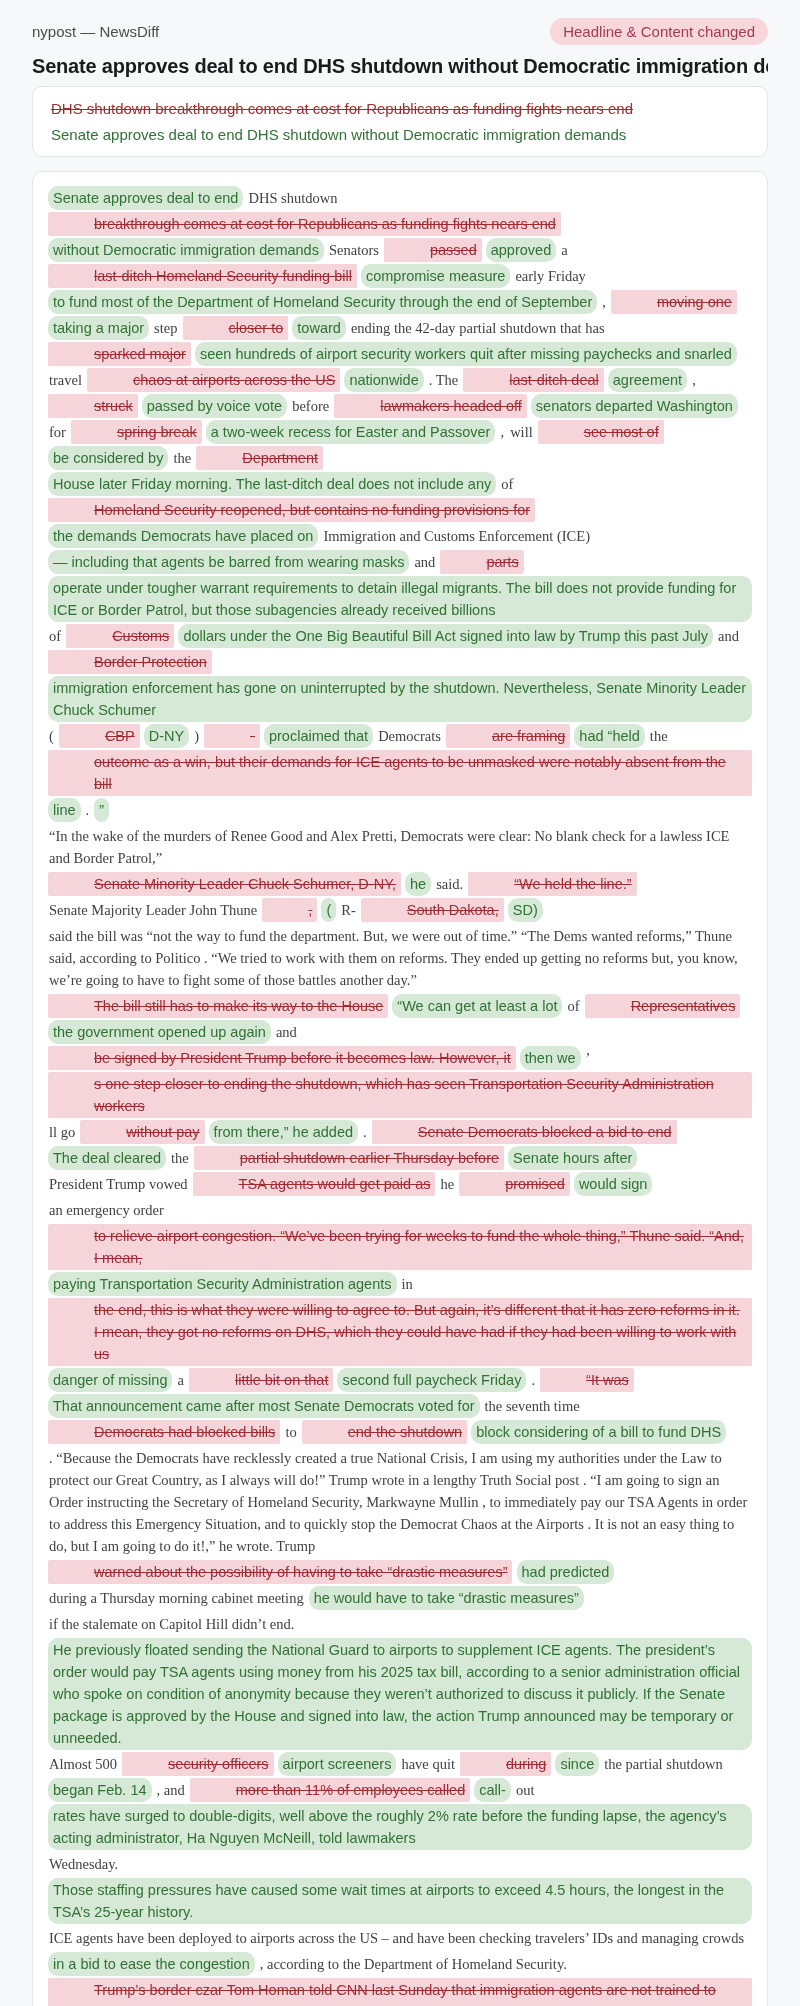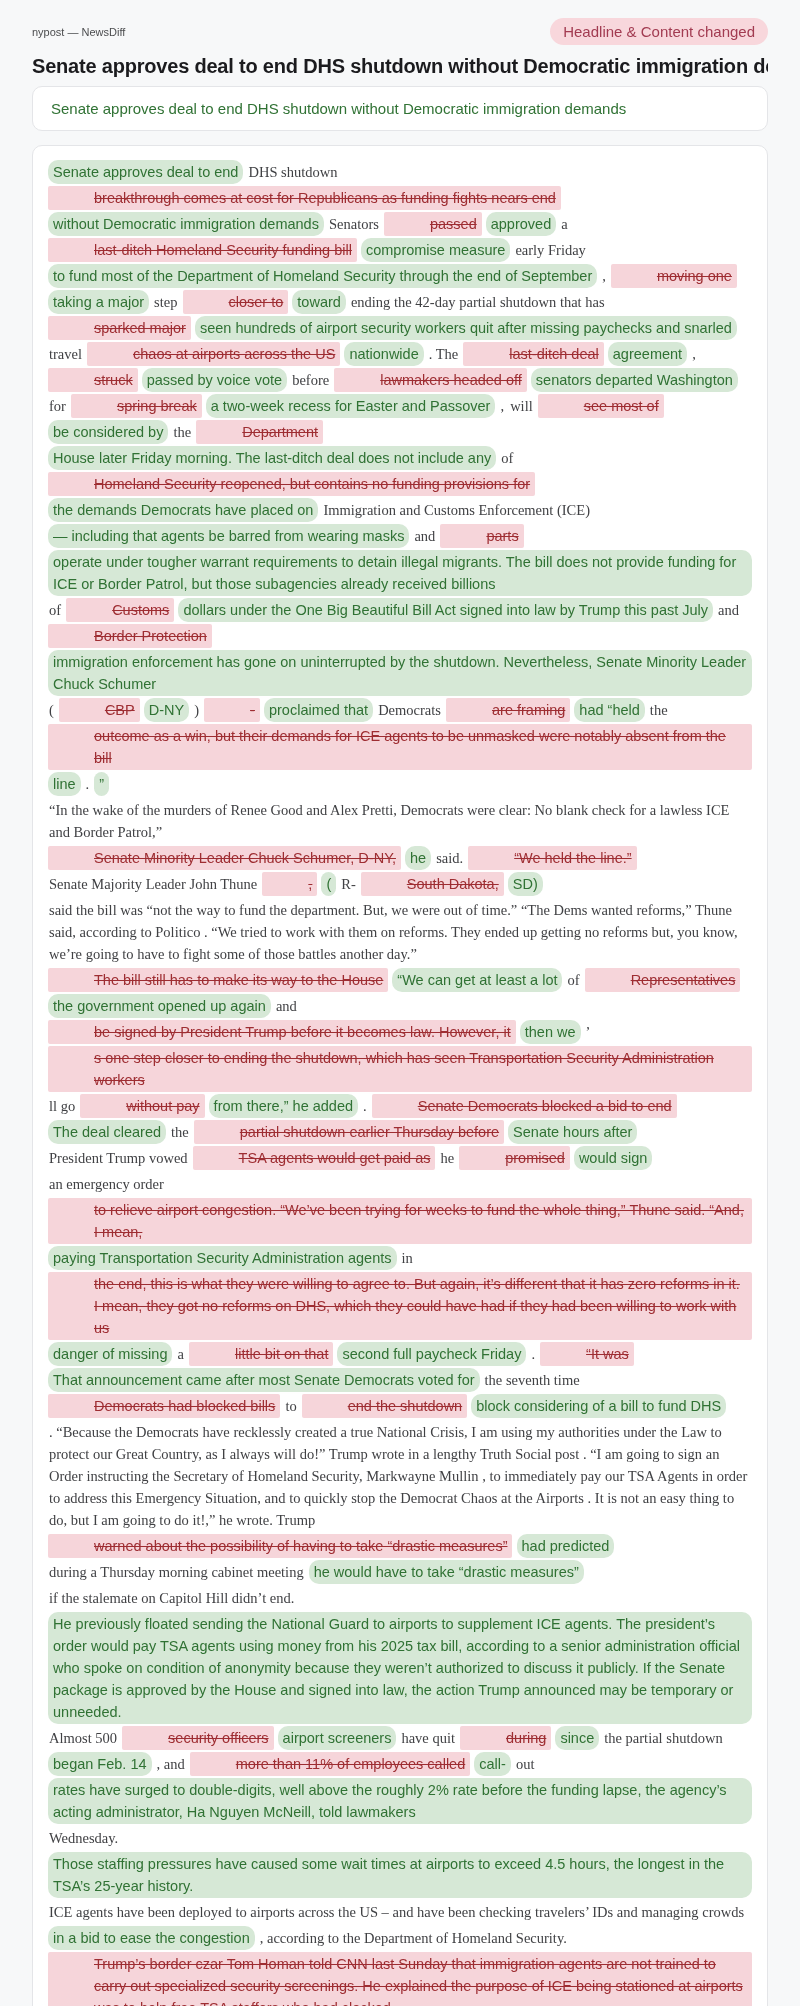--- a/index.html
+++ b/index.html
@@ -8,21 +8,21 @@
     background: #f7f8f9;
     font-family: "Liberation Sans", sans-serif;
     color: #434347;
   }
   .page { padding: 18px 32px 0 32px; }
 
   .header-row {
     display: flex; justify-content: space-between; align-items: center;
     margin-bottom: 10px;
   }
-  .source-label { font-size: 11px; color: #4b4c4e; }
+  .source-label { font-size: 15px; color: #4b4c4e; }
   .badge {
     font-size: 15px;
     color: var(--badge-text);
     background: var(--badge-bg);
     padding: 5px 13px;
     border-radius: 999px;
     white-space: nowrap;
   }
 
   .page-title {
@@ -64,19 +64,20 @@
 
 <div class="page">
   <div class="header-row">
     <div class="source-label">nypost — NewsDiff</div>
     <div class="badge">Headline &amp; Content changed</div>
   </div>
 
   <h1 class="page-title">Senate approves deal to end DHS shutdown without Democratic immigration demands</h1>
 
   <div class="card headline-card">
+    <div class="hl-del">DHS shutdown breakthrough comes at cost for Republicans as funding fights nears end</div>
     <div class="hl-ins">Senate approves deal to end DHS shutdown without Democratic immigration demands</div>
   </div>
 
   <div class="card body-card">
     <div class="diff-body" id="diff-body"><span class="run ins">Senate approves deal to end</span> <span class="run eq">DHS shutdown</span> <span class="run del">breakthrough comes at cost for Republicans as funding fights nears end</span> <span class="run ins">without Democratic immigration demands</span> <span class="run eq">Senators</span> <span class="run del">passed</span> <span class="run ins">approved</span> <span class="run eq">a</span> <span class="run del">last-ditch Homeland Security funding bill</span> <span class="run ins">compromise measure</span> <span class="run eq">early Friday</span> <span class="run ins">to fund most of the Department of Homeland Security through the end of September</span> <span class="run eq">,</span> <span class="run del">moving one</span> <span class="run ins">taking a major</span> <span class="run eq">step</span> <span class="run del">closer to</span> <span class="run ins">toward</span> <span class="run eq">ending the 42-day partial shutdown that has</span> <span class="run del">sparked major</span> <span class="run ins">seen hundreds of airport security workers quit after missing paychecks and snarled</span> <span class="run eq">travel</span> <span class="run del">chaos at airports across the US</span> <span class="run ins">nationwide</span> <span class="run eq">. The</span> <span class="run del">last-ditch deal</span> <span class="run ins">agreement</span> <span class="run eq">,</span> <span class="run del">struck</span> <span class="run ins">passed by voice vote</span> <span class="run eq">before</span> <span class="run del">lawmakers headed off</span> <span class="run ins">senators departed Washington</span> <span class="run eq">for</span> <span class="run del">spring break</span> <span class="run ins">a two-week recess for Easter and Passover</span> <span class="run eq">,</span> <span class="run eq">will</span> <span class="run del">see most of</span> <span class="run ins">be considered by</span> <span class="run eq">the</span> <span class="run del">Department</span> <span class="run ins">House later Friday morning. The last-ditch deal does not include any</span> <span class="run eq">of</span> <span class="run del">Homeland Security reopened, but contains no funding provisions for</span> <span class="run ins">the demands Democrats have placed on</span> <span class="run eq">Immigration and Customs Enforcement (ICE)</span> <span class="run ins">— including that agents be barred from wearing masks</span> <span class="run eq">and</span> <span class="run del">parts</span> <span class="run ins">operate under tougher warrant requirements to detain illegal migrants. The bill does not provide funding for ICE or Border Patrol, but those subagencies already received billions</span> <span class="run eq">of</span> <span class="run del">Customs</span> <span class="run ins">dollars under the One Big Beautiful Bill Act signed into law by Trump this past July</span> <span class="run eq">and</span> <span class="run del">Border Protection</span> <span class="run ins">immigration enforcement has gone on uninterrupted by the shutdown. Nevertheless, Senate Minority Leader Chuck Schumer</span> <span class="run eq">(</span> <span class="run del">CBP</span> <span class="run ins">D-NY</span> <span class="run eq">)</span> <span class="run del">-</span> <span class="run ins">proclaimed that</span> <span class="run eq">Democrats</span> <span class="run del">are framing</span> <span class="run ins">had “held</span> <span class="run eq">the</span> <span class="run del">outcome as a win, but their demands for ICE agents to be unmasked were notably absent from the bill</span> <span class="run ins">line</span> <span class="run eq">.</span> <span class="run ins">”</span> <span class="run eq">“In the wake of the murders of Renee Good and Alex Pretti, Democrats were clear: No blank check for a lawless ICE and Border Patrol,”</span> <span class="run del">Senate Minority Leader Chuck Schumer, D-NY,</span> <span class="run ins">he</span> <span class="run eq">said.</span> <span class="run del">“We held the line.”</span> <span class="run eq">Senate Majority Leader John Thune</span> <span class="run del">,</span> <span class="run ins">(</span> <span class="run eq">R-</span> <span class="run del">South Dakota,</span> <span class="run ins">SD)</span> <span class="run eq">said the bill was “not the way to fund the department. But, we were out of time.” “The Dems wanted reforms,” Thune said, according to Politico . “We tried to work with them on reforms. They ended up getting no reforms but, you know, we’re going to have to fight some of those battles another day.”</span> <span class="run del">The bill still has to make its way to the House</span> <span class="run ins">“We can get at least a lot</span> <span class="run eq">of</span> <span class="run del">Representatives</span> <span class="run ins">the government opened up again</span> <span class="run eq">and</span> <span class="run del">be signed by President Trump before it becomes law. However, it</span> <span class="run ins">then we</span> <span class="run eq">’</span> <span class="run del">s one step closer to ending the shutdown, which has seen Transportation Security Administration workers</span> <span class="run eq">ll go</span> <span class="run del">without pay</span> <span class="run ins">from there,” he added</span> <span class="run eq">.</span> <span class="run del">Senate Democrats blocked a bid to end</span> <span class="run ins">The deal cleared</span> <span class="run eq">the</span> <span class="run del">partial shutdown earlier Thursday before</span> <span class="run ins">Senate hours after</span> <span class="run eq">President Trump vowed</span> <span class="run del">TSA agents would get paid as</span> <span class="run eq">he</span> <span class="run del">promised</span> <span class="run ins">would sign</span> <span class="run eq">an emergency order</span> <span class="run del">to relieve airport congestion. “We’ve been trying for weeks to fund the whole thing,” Thune said. “And, I mean,</span> <span class="run ins">paying Transportation Security Administration agents</span> <span class="run eq">in</span> <span class="run del">the end, this is what they were willing to agree to. But again, it’s different that it has zero reforms in it. I mean, they got no reforms on DHS, which they could have had if they had been willing to work with us</span> <span class="run ins">danger of missing</span> <span class="run eq">a</span> <span class="run del">little bit on that</span> <span class="run ins">second full paycheck Friday</span> <span class="run eq">.</span> <span class="run del">“It was</span> <span class="run ins">That announcement came after most Senate Democrats voted for</span> <span class="run eq">the seventh time</span> <span class="run del">Democrats had blocked bills</span> <span class="run eq">to</span> <span class="run del">end the shutdown</span> <span class="run ins">block considering of a bill to fund DHS</span> <span class="run eq">. “Because the Democrats have recklessly created a true National Crisis, I am using my authorities under the Law to protect our Great Country, as I always will do!” Trump wrote in a lengthy Truth Social post . “I am going to sign an Order instructing the Secretary of Homeland Security, Markwayne Mullin , to immediately pay our TSA Agents in order to address this Emergency Situation, and to quickly stop the Democrat Chaos at the Airports . It is not an easy thing to do, but I am going to do it!,” he wrote. Trump</span> <span class="run del">warned about the possibility of having to take “drastic measures”</span> <span class="run ins">had predicted</span> <span class="run eq">during a Thursday morning cabinet meeting</span> <span class="run ins">he would have to take “drastic measures”</span> <span class="run eq">if the stalemate on Capitol Hill didn’t end.</span> <span class="run ins">He previously floated sending the National Guard to airports to supplement ICE agents. The president’s order would pay TSA agents using money from his 2025 tax bill, according to a senior administration official who spoke on condition of anonymity because they weren’t authorized to discuss it publicly. If the Senate package is approved by the House and signed into law, the action Trump announced may be temporary or unneeded.</span> <span class="run eq">Almost 500</span> <span class="run del">security officers</span> <span class="run ins">airport screeners</span> <span class="run eq">have quit</span> <span class="run del">during</span> <span class="run ins">since</span> <span class="run eq">the partial shutdown</span> <span class="run ins">began Feb. 14</span> <span class="run eq">, and</span> <span class="run del">more than 11% of employees called</span> <span class="run ins">call-</span> <span class="run eq">out</span> <span class="run ins">rates have surged to double-digits, well above the roughly 2% rate before the funding lapse, the agency’s acting administrator, Ha Nguyen McNeill, told lawmakers</span> <span class="run eq">Wednesday.</span> <span class="run ins">Those staffing pressures have caused some wait times at airports to exceed 4.5 hours, the longest in the TSA’s 25-year history.</span> <span class="run eq">ICE agents have been deployed to airports across the US – and have been checking travelers’ IDs and managing crowds</span> <span class="run ins">in a bid to ease the congestion</span> <span class="run eq">, according to the Department of Homeland Security.</span> <span class="run del">Trump’s border czar Tom Homan told CNN last Sunday that immigration agents are not trained to carry out specialized security screenings. He explained the purpose of ICE being stationed at airports was to help free TSA staffers who had clocked</span> <span class="run ins">George Bush Intercontinental Airport</span> <span class="run eq">in</span> <span class="run del">for shifts. TSA wait times have varied across the country. Travelers heading out of</span> <span class="run eq">Houston</span> <span class="run del">airport were</span> <span class="run ins">has seen some of the worst delays, with passengers being</span> <span class="run eq">warned Thursday</span> <span class="run ins">that</span>                      </div>
   </div>
 </div>
 
 </body></html>

